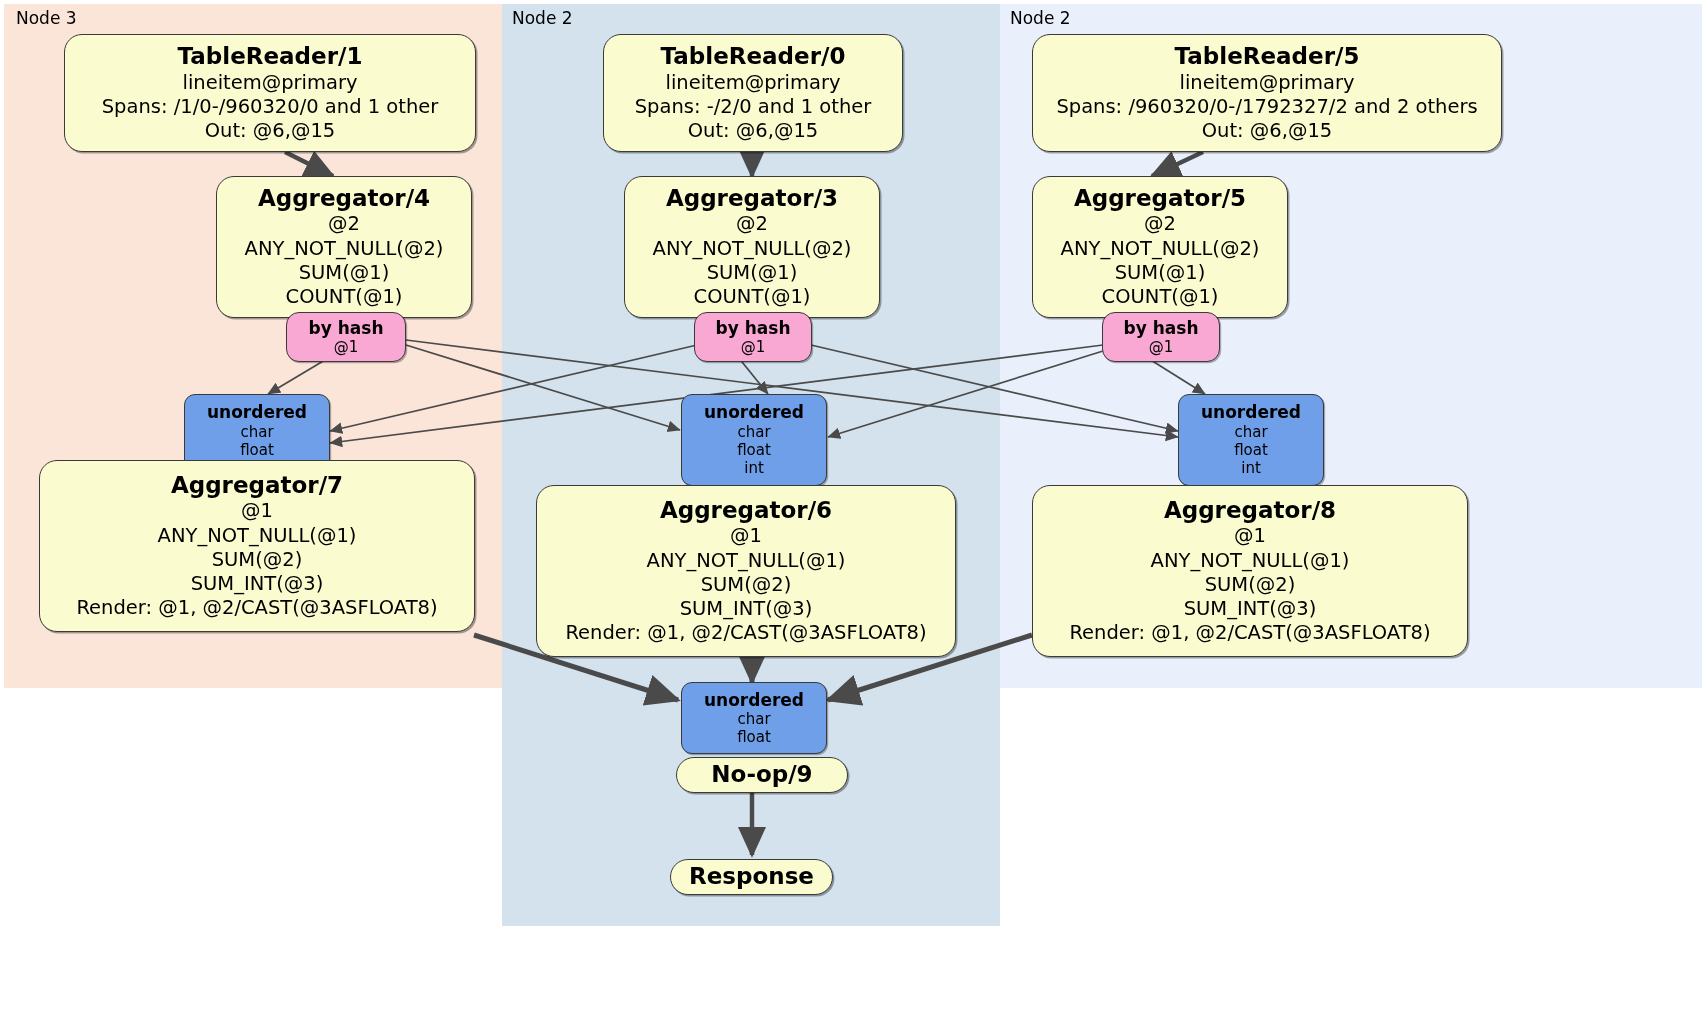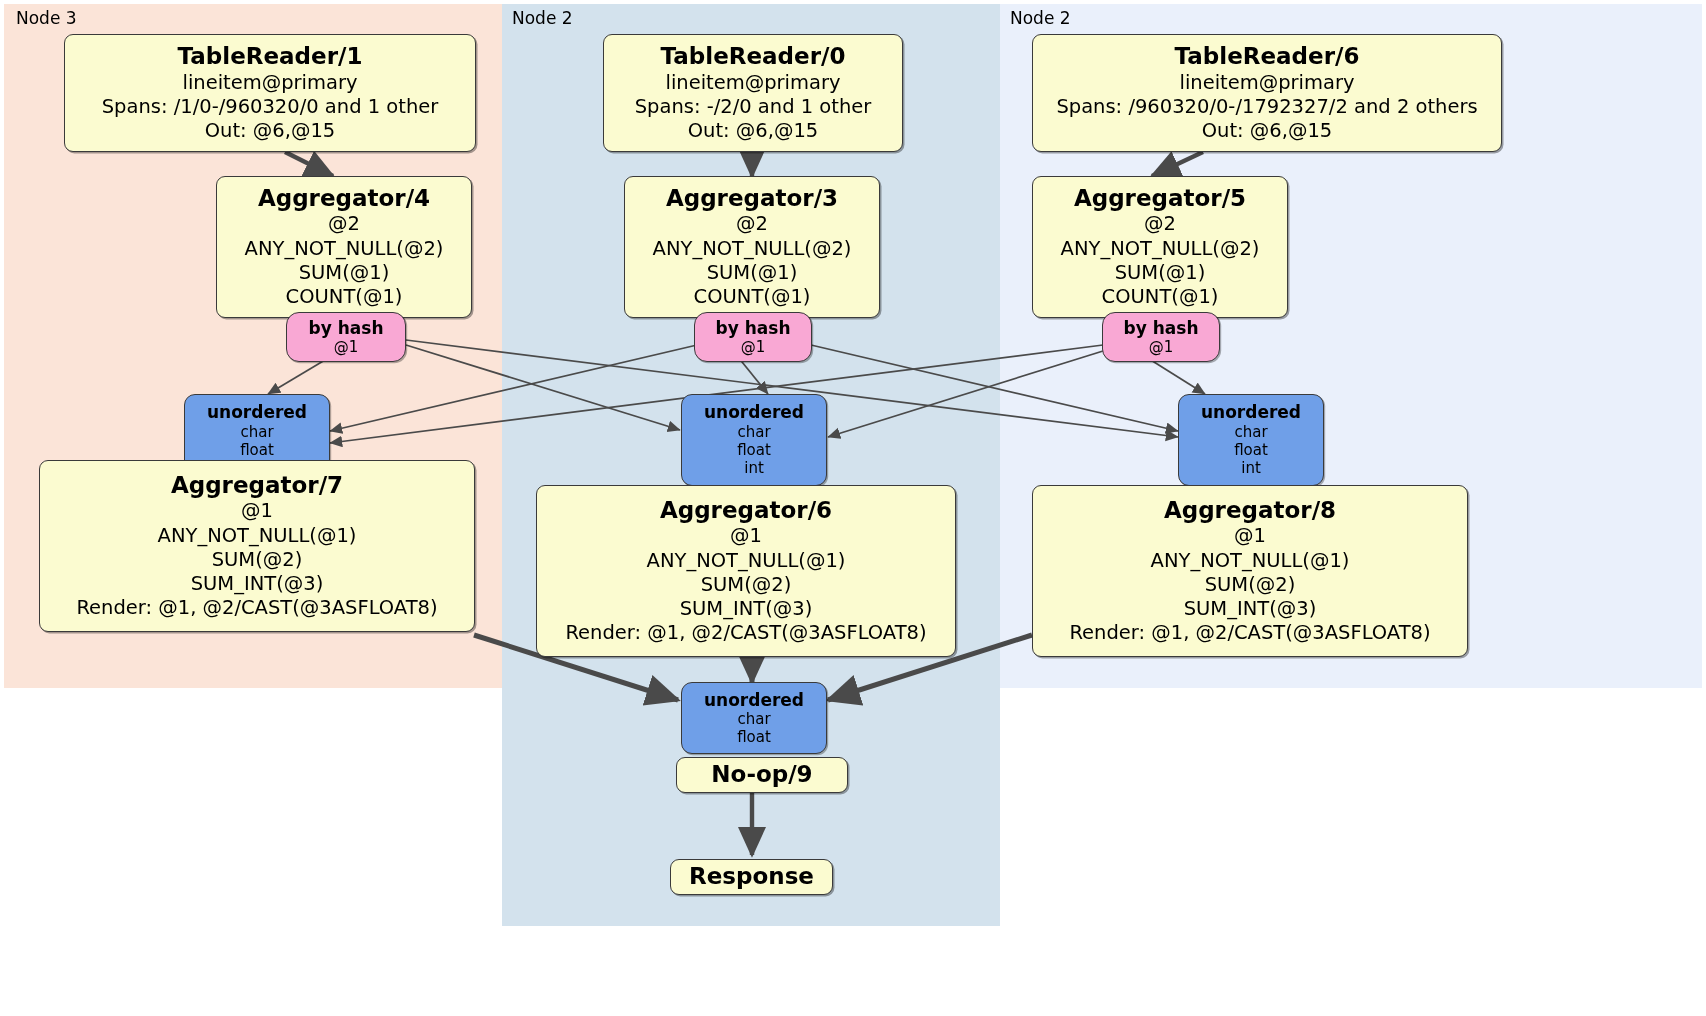--- a/index.html
+++ b/index.html
@@ -7,21 +7,21 @@
        font-family:"DejaVu Sans","Liberation Sans",sans-serif;}
   #stage{position:relative;width:1706px;height:1016px;background:#fff;}
 
   
   .region{position:absolute;}
   .region-label{position:absolute;font-size:17px;color:#000;line-height:1;}
 
   
   .box{position:absolute;box-sizing:border-box;display:flex;flex-direction:column;
        align-items:center;justify-content:center;text-align:center;}
-  .proc{background:#fbfbd0;border:1.6px solid #3a3a3a;border-radius:9px;
+  .proc{background:#fbfbd0;border:1.6px solid #3a3a3a;border-radius:18px;
         box-shadow:1.5px 1.5px 0 rgba(0,0,0,.35);}
   .hash{background:#f9a8d4;border:1.4px solid #3a3a3a;border-radius:13px;
         box-shadow:1.2px 1.2px 0 rgba(0,0,0,.30);justify-content:center;}
   .unord{background:#6f9fe8;border:1.4px solid #3a3a3a;border-radius:11px;
         box-shadow:1.2px 1.2px 0 rgba(0,0,0,.30);}
 
   .t-title{font-weight:bold;font-size:23px;line-height:1.20;color:#000;}
   .t-line{font-size:19.5px;line-height:1.24;color:#000;text-align:center;}
   .t-sm-title{font-weight:bold;font-size:17px;line-height:1.2;color:#000;}
   .t-sm-line{font-size:15px;line-height:1.22;color:#000;}
@@ -84,21 +84,21 @@
   </div>
 
   <div class="box proc" style="left:603px;top:34px;width:300px;height:118px;">
     <div class="t-title">TableReader/0</div>
     <div class="t-line">lineitem@primary</div>
     <div class="t-line">Spans: -/2/0 and 1 other</div>
     <div class="t-line">Out: @6,@15</div>
   </div>
 
   <div class="box proc" style="left:1032px;top:34px;width:470px;height:118px;">
-    <div class="t-title">TableReader/6</div>
+    <div class="t-title">TableReader/5</div>
     <div class="t-line">lineitem@primary</div>
     <div class="t-line">Spans: /960320/0-/1792327/2 and 2 others</div>
     <div class="t-line">Out: @6,@15</div>
   </div>
 
   <div class="box proc" style="left:216px;top:176px;width:256px;height:142px;">
     <div class="t-title">Aggregator/4</div>
     <div class="t-line">@2</div>
     <div class="t-line">ANY_NOT_NULL(@2)</div>
     <div class="t-line">SUM(@1)</div>

